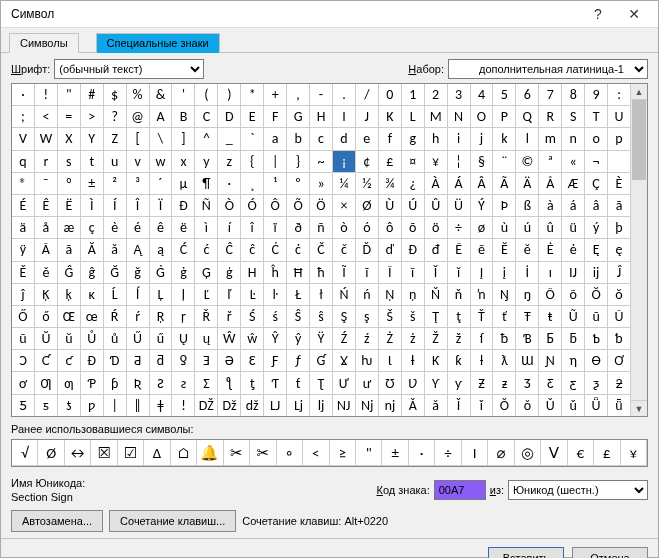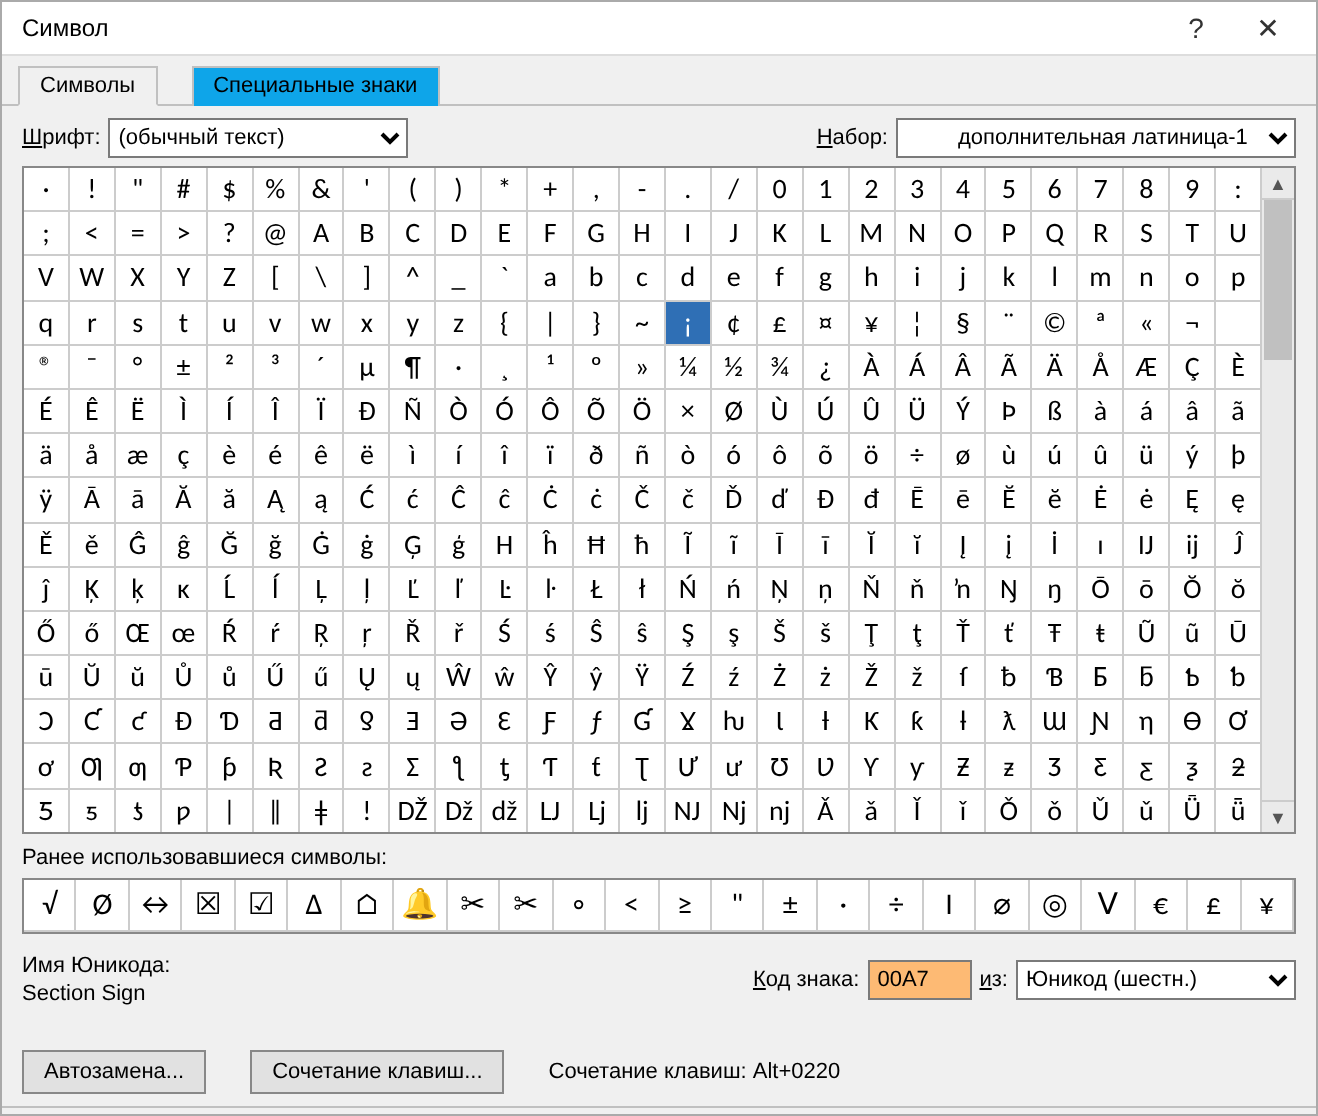--- a/index.html
+++ b/index.html
@@ -139,21 +139,21 @@
     border: 1px solid #888;
     background: #fff;
   }
   .recent-grid .cell { height: 26px; font-size: 15px; }
   .meta { display: flex; align-items: center; gap: 10px; margin-top: 6px; }
   .meta .unicode-name { flex: 1; }
   .meta .code-row { display: flex; align-items: center; gap: 4px; }
   .textin {
     height: 20px;
     border: 1px solid #7a7a7a;
-    background: #fdba74;
+    background: #8b5cf6;
     padding: 0 4px;
     font-size: 11px;
     width: 52px;
   }
   .btn {
     height: 22px;
     padding: 0 10px;
     border: 1px solid #888;
     background: #e1e1e1;
     font-size: 11px;
@@ -651,21 +651,21 @@
       <div class="code-row">
         <label><u>К</u>од знака:</label>
         <input class="textin" value="00A7" style="">
         <label><u>и</u>з:</label>
         <select style="width:140px;">
           <option>Юникод (шестн.)</option>
         </select>
       </div>
     </div>
 
-    <div class="row" style="margin-top:18px; gap:22px;">
+    <div class="row" style="margin-top:3px; gap:6px;">
       <button class="btn">Автозамена...</button>
       <button class="btn">Сочетание клавиш...</button>
       <span>Сочетание клавиш: Alt+0220</span>
     </div>
 
   </div>
 
   <div class="footer">
     <button class="btn" style="border:1px solid #2f6fb5;">Вставить</button>
     <button class="btn">Отмена</button>

